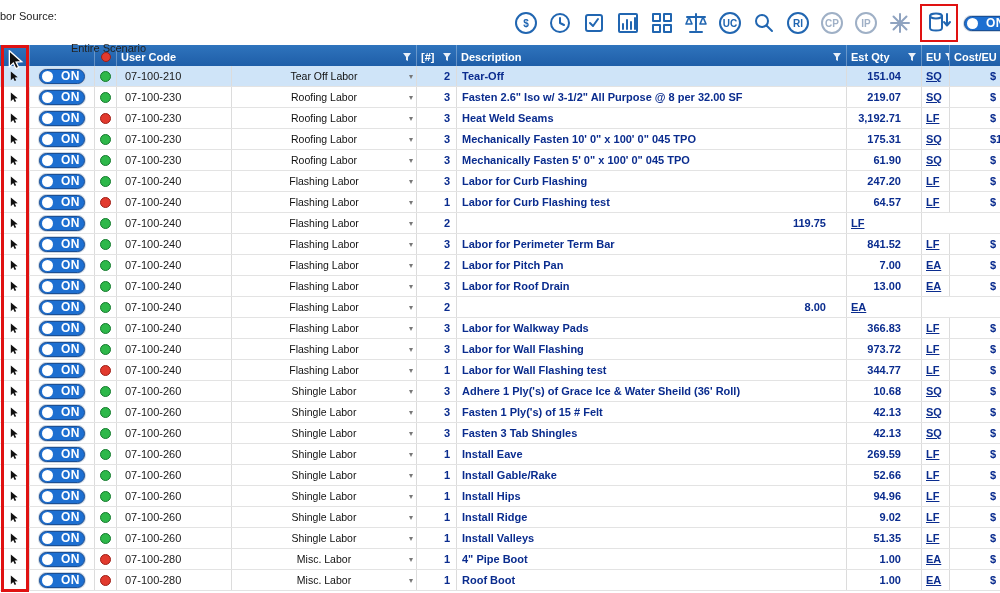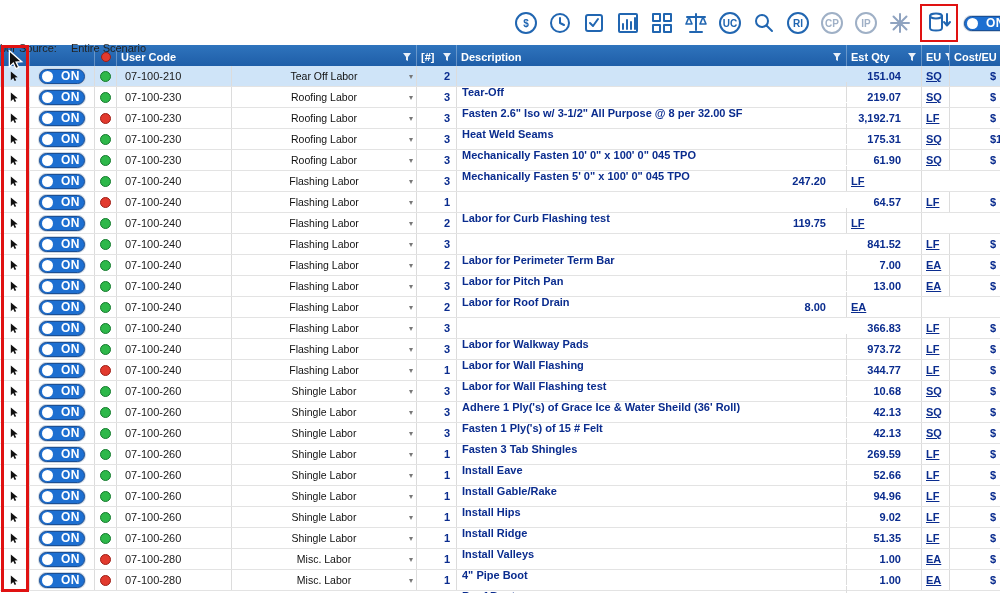--- a/index.html
+++ b/index.html
@@ -4,21 +4,21 @@
 <style>
   * { box-sizing: border-box; }
   html,body { margin:0; padding:0; }
   body {
     width:1000px; height:593px; overflow:hidden; position:relative;
     background:#fff; font-family:"Liberation Sans", sans-serif; font-size:11px; color:#1a1a1a;
   }
 
   
   .topbar { height:45px; position:relative; background:#fff; }
-  .source-wrap { position:absolute; left:0; top:10px; display:flex; gap:14px; align-items:flex-end; }
+  .source-wrap { position:absolute; left:0; top:10px; display:flex; gap:14px; align-items:flex-start; }
   .source-label { color:#222; }
   .source-value { color:#222;margin-top:32px; }
 
   .toolbar { position:absolute; right:0; top:4px; display:flex; align-items:center; gap:6px; }
   .icn { width:28px; height:30px; display:flex; align-items:center; justify-content:center; cursor:default; }
   .circle {
     width:22px; height:22px; border:2px solid #2166b1; border-radius:50%;
     color:#2166b1; font-weight:bold; font-size:10px;
     display:flex; align-items:center; justify-content:center;
   }
@@ -60,21 +60,21 @@
     display:flex; align-items:center; border-right:1px solid #dcdcdc;
     height:100%; overflow:hidden; white-space:nowrap;
   }
   .c-pointer { justify-content:center; }
   .c-toggle { justify-content:center; }
   .c-dot { justify-content:center; }
   .c-code { padding-left:8px; color:#1a1a1a; }
   .c-labor { justify-content:center; position:relative; font-size:10.5px; color:#111; }
   .c-labor .caret { position:absolute; right:3px; top:50%; transform:translateY(-50%); color:#777; font-size:8px; }
   .c-num { justify-content:flex-end; padding-right:6px; color:#0a2c8e; font-weight:bold; }
-  .c-desc { padding-left:5px; color:#0a2c8e; font-weight:bold;margin-top:16px; }
+  .c-desc { padding-left:5px; color:#0a2c8e; font-weight:bold; }
   .c-qty { justify-content:flex-end; padding-right:20px; color:#0a2c8e; font-weight:bold; }
   .c-eu { padding-left:4px; color:#0a2c8e; font-weight:bold;text-decoration:underline; }
   .c-cost { padding-left:40px; color:#0a2c8e; font-weight:bold; border-right:none; }
 
   .dot { width:11px; height:11px; border-radius:50%; }
   .dot.green { background:#2eb84a; border:1px solid #157a2e; }
   .dot.red { background:#e23a2e; border:1px solid #9e1f17; }
   .hdr-dot { width:10px; height:10px; border-radius:50%; background:#e23a2e; border:1px solid #9e1f17; margin:0 auto; }
 
   .cursor-sm { width:11px; height:11px; }
@@ -358,20 +358,21 @@
     </div>
     <div class="cell c-dot">
       <span class="dot green"></span>
     </div>
     <div class="cell c-code">07-100-240</div>
     <div class="cell c-labor">
       <span>Flashing Labor</span>
       <span class="caret">▾</span>
     </div>
     <div class="cell c-num">3</div>
+    <div class="cell c-desc">Labor for Curb Flashing</div>
     <div class="cell c-qty">247.20</div>
     <div class="cell c-eu">LF</div>
     <div class="cell c-cost">$</div>
   </div>
     <div class="row">
     <div class="cell c-pointer">
       <svg class="cursor-sm" viewBox="0 0 12 12">
         <path d="M2 0.5 L2 10 L4.6 7.6 L6.2 11 L7.8 10.2 L6.2 7 L9.5 6.8 Z"></path>
       </svg>
     </div>

